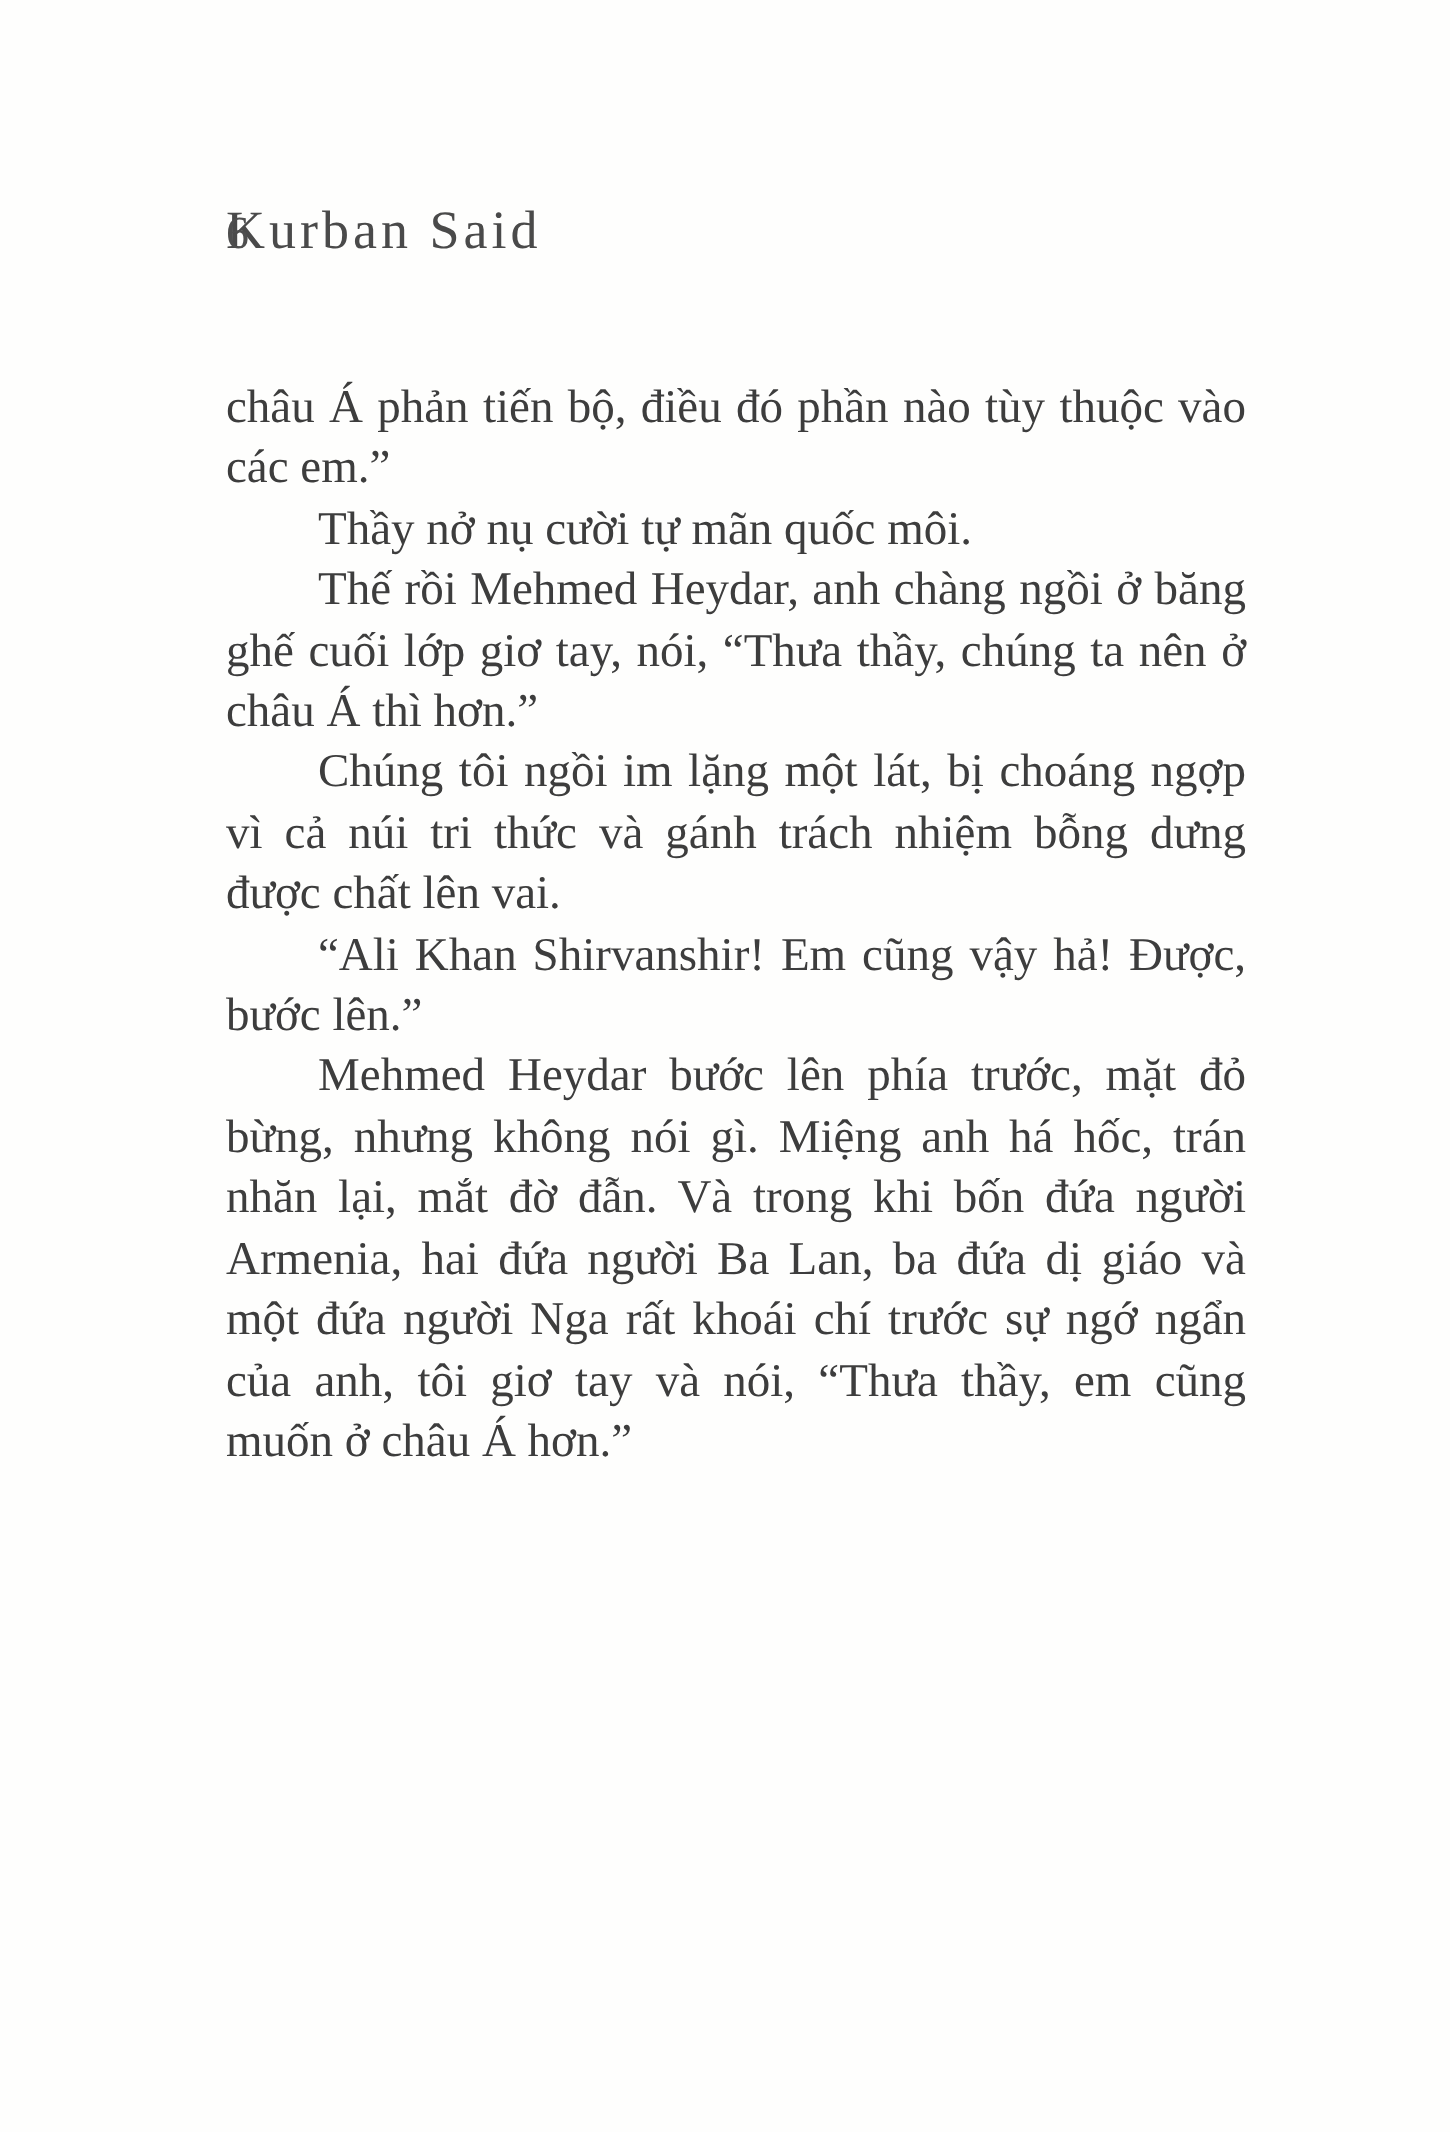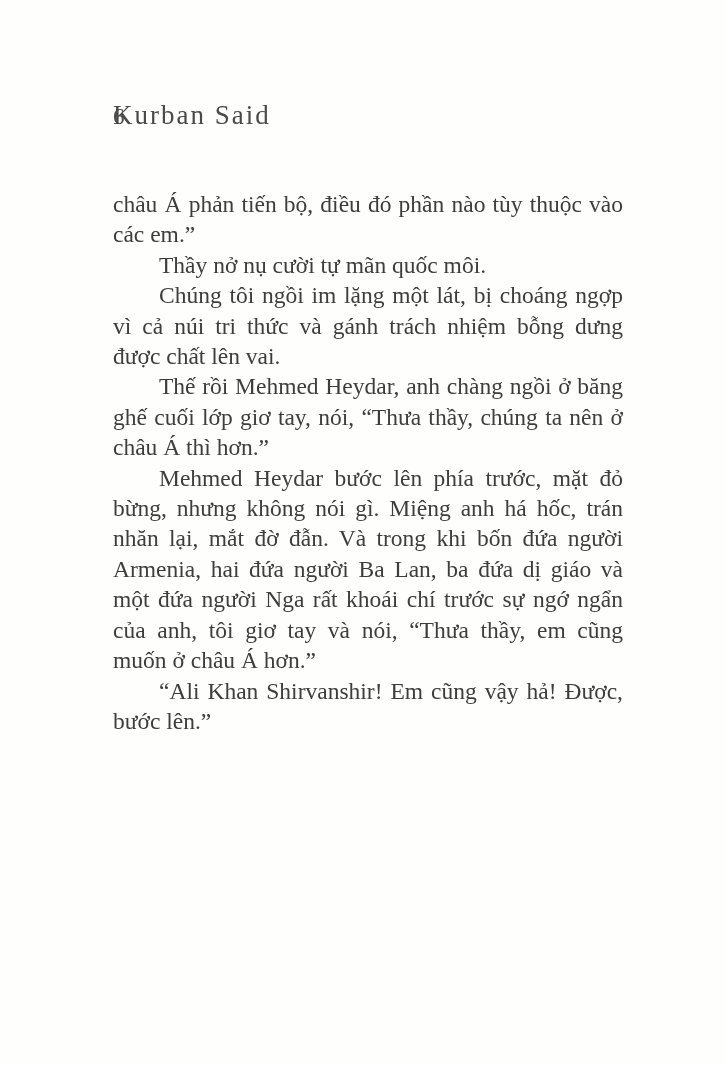--- a/index.html
+++ b/index.html
@@ -64,19 +64,19 @@
 <div class="page">
 
   <div class="running-header">
     <span class="page-number">6</span>
     <div class="running-head">Kurban Said</div>
   </div>
 
   <div class="page-body">
     <p class="no-indent">châu Á phản tiến bộ, điều đó phần nào tùy thuộc vào các em.”</p>
     <p>Thầy nở nụ cười tự mãn quốc môi.</p>
+    <p>Thế rồi Mehmed Heydar, anh chàng ngồi ở băng ghế cuối lớp giơ tay, nói, “Thưa thầy, chúng ta nên ở châu Á thì hơn.”</p>
     <p>Chúng tôi ngồi im lặng một lát, bị choáng ngợp vì cả núi tri thức và gánh trách nhiệm bỗng dưng được chất lên vai.</p>
-    <p>Thế rồi Mehmed Heydar, anh chàng ngồi ở băng ghế cuối lớp giơ tay, nói, “Thưa thầy, chúng ta nên ở châu Á thì hơn.”</p>
+    <p>“Ali Khan Shirvanshir! Em cũng vậy hả! Được, bước lên.”</p>
     <p>Mehmed Heydar bước lên phía trước, mặt đỏ bừng, nhưng không nói gì. Miệng anh há hốc, trán nhăn lại, mắt đờ đẫn. Và trong khi bốn đứa người Armenia, hai đứa người Ba Lan, ba đứa dị giáo và một đứa người Nga rất khoái chí trước sự ngớ ngẩn của anh, tôi giơ tay và nói, “Thưa thầy, em cũng muốn ở châu Á hơn.”</p>
-    <p>“Ali Khan Shirvanshir! Em cũng vậy hả! Được, bước lên.”</p>
   </div>
 
 </div>
 
 </body></html>

